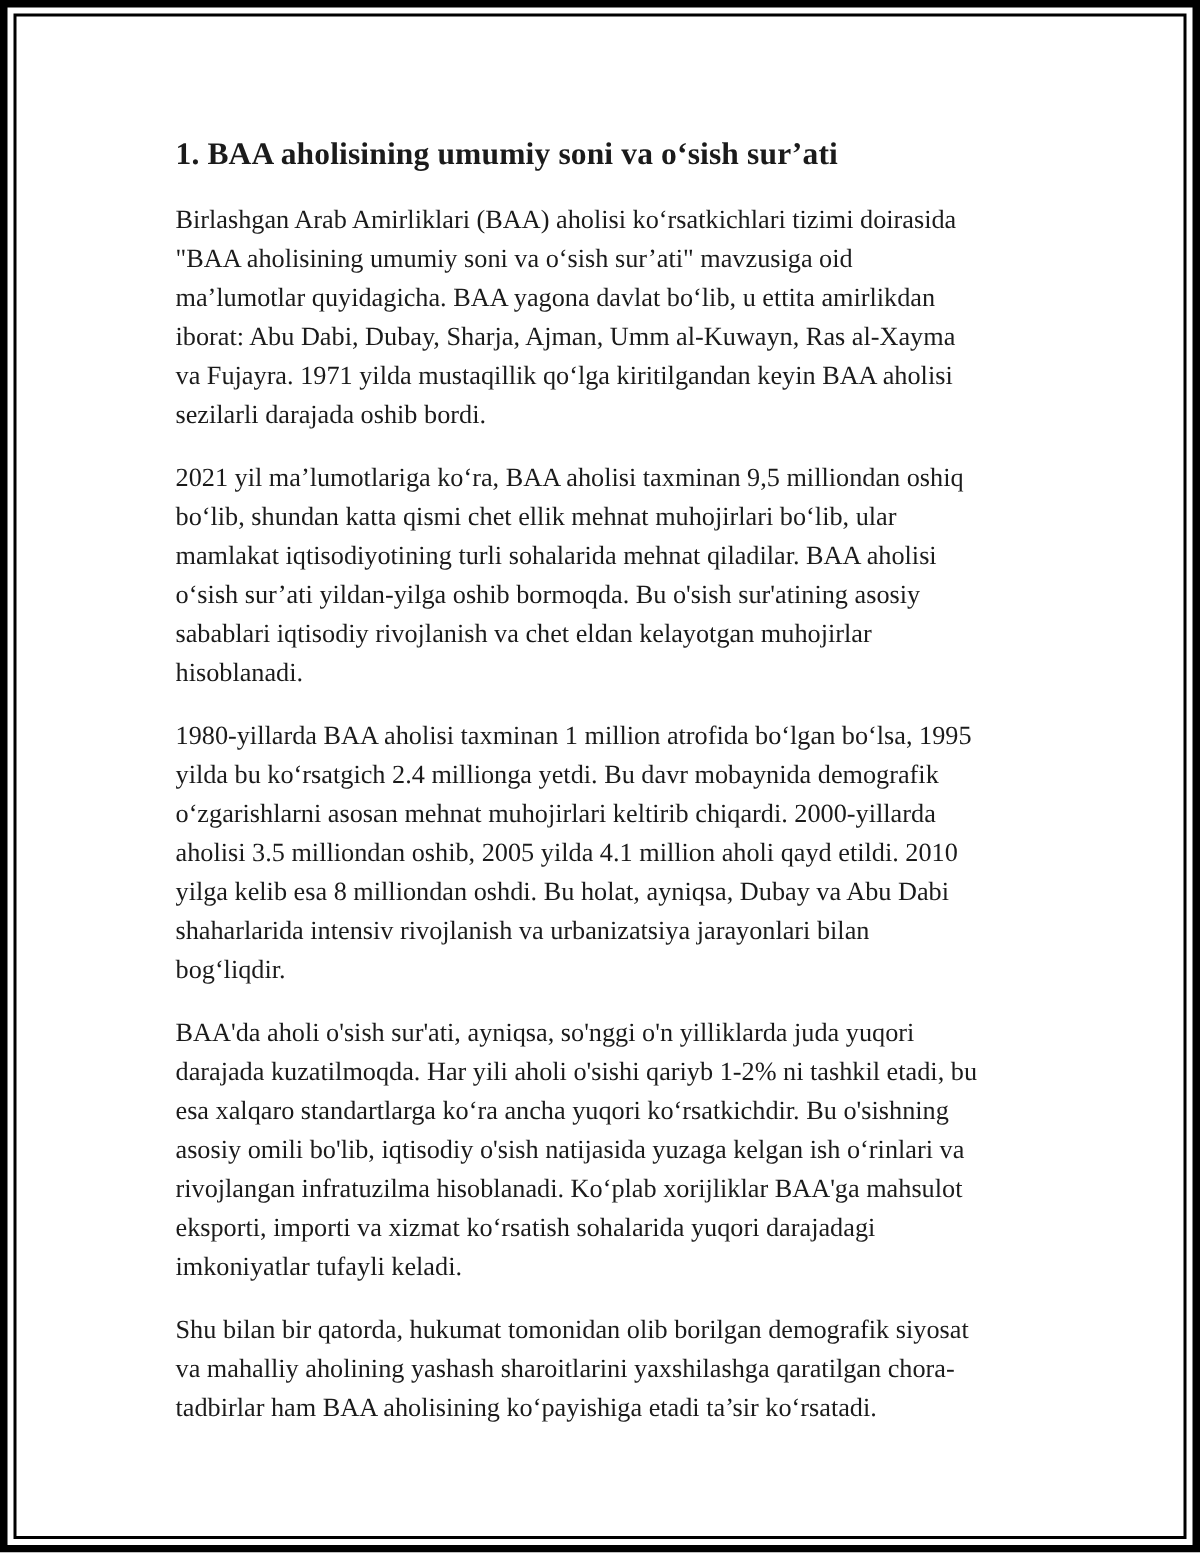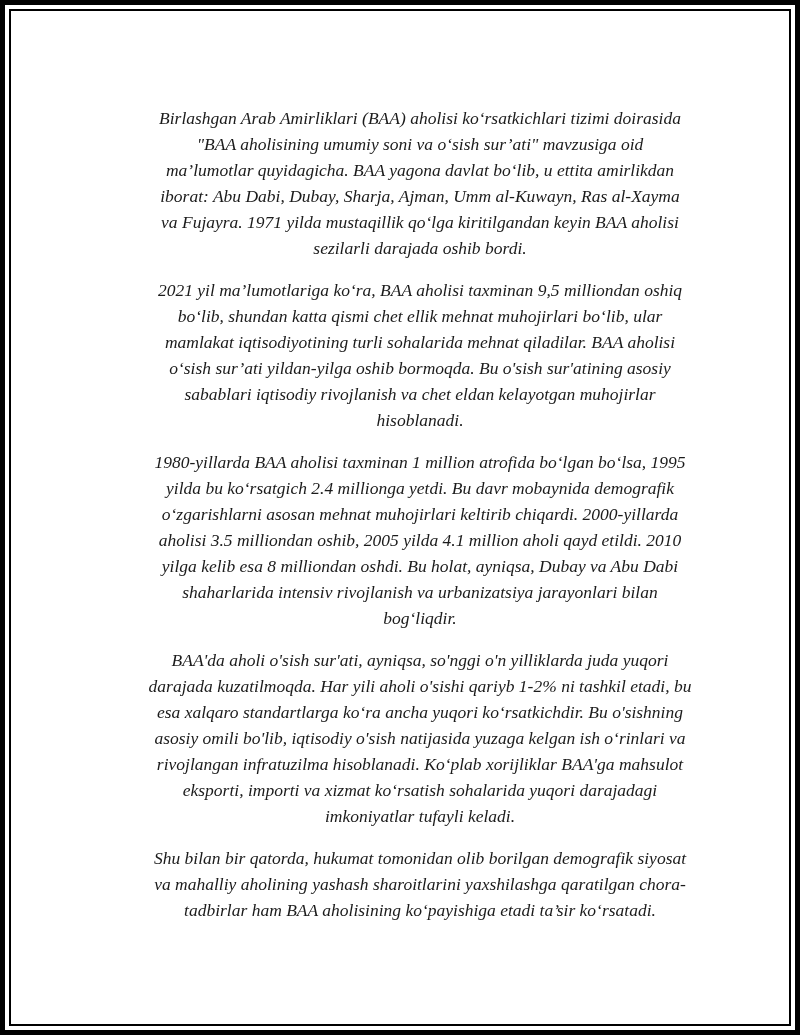--- a/index.html
+++ b/index.html
@@ -36,30 +36,30 @@
     font-weight:bold;
     margin:0 0 18px 0;
     letter-spacing:0.1px;
   }
   .para{
     font-size:17.5px;
     line-height:26px;
     margin:16px 0 14px 0;
     width:606px;
     white-space:pre-line;
-    text-align:center;
-    font-style:italic;
+    text-align:left;
   }
 </style>
 </head>
 <body>
 
 <div class="page">
   <div class="frame">
     <div class="content">
+      <h1 class="heading">1. BAA aholisining umumiy soni va o‘sish sur’ati</h1>
       <p class="para">Birlashgan Arab Amirliklari (BAA) aholisi ko‘rsatkichlari tizimi doirasida
 "BAA aholisining umumiy soni va o‘sish sur’ati" mavzusiga oid
 ma’lumotlar quyidagicha. BAA yagona davlat bo‘lib, u ettita amirlikdan
 iborat: Abu Dabi, Dubay, Sharja, Ajman, Umm al-Kuwayn, Ras al-Xayma
 va Fujayra. 1971 yilda mustaqillik qo‘lga kiritilgandan keyin BAA aholisi
 sezilarli darajada oshib bordi.</p>
       <p class="para">2021 yil ma’lumotlariga ko‘ra, BAA aholisi taxminan 9,5 milliondan oshiq
 bo‘lib, shundan katta qismi chet ellik mehnat muhojirlari bo‘lib, ular
 mamlakat iqtisodiyotining turli sohalarida mehnat qiladilar. BAA aholisi
 o‘sish sur’ati yildan-yilga oshib bormoqda. Bu o'sish sur'atining asosiy

